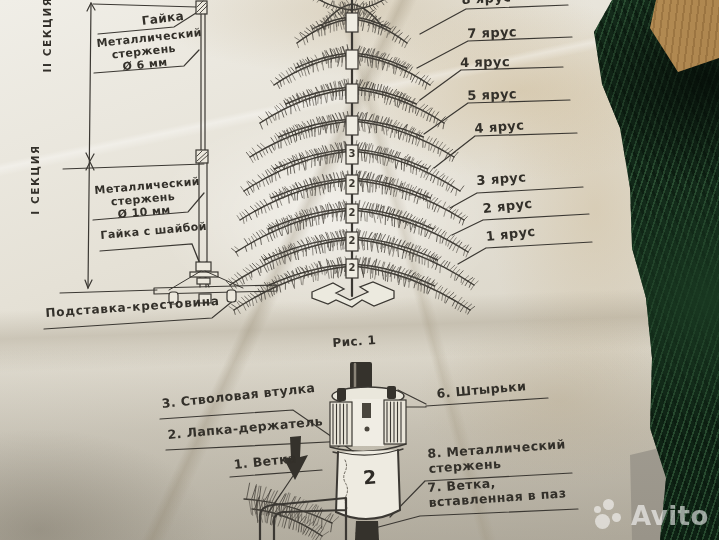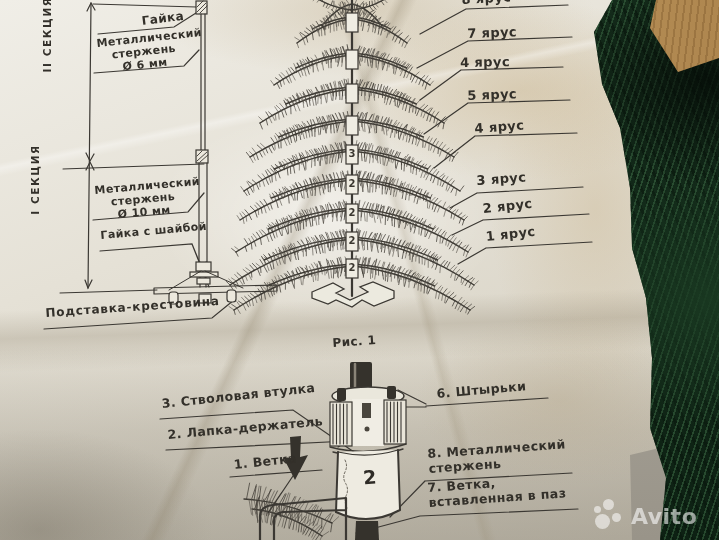--- a/index.html
+++ b/index.html
@@ -50,21 +50,21 @@
   #big2{position:absolute;font-size:19px;font-weight:700;color:#2e2b26;transform:rotate(-5deg);}
   
   #wm{position:absolute;left:592px;top:496px;width:126px;height:40px;display:flex;
       align-items:center;gap:5px;}
   #wm-logo{position:relative;width:34px;height:34px;flex:0 0 auto;}
   #wm-logo i{position:absolute;border-radius:50%;background:rgba(255,255,255,.55);display:block;}
   #wm-logo .c1{width:7px;height:7px;left:2px;top:7px;}
   #wm-logo .c2{width:11px;height:11px;left:11px;top:0px;}
   #wm-logo .c3{width:15px;height:15px;left:3px;top:15px;}
   #wm-logo .c4{width:9px;height:9px;left:20px;top:14px;}
-  #wm-text{font-size:22px;font-weight:700;color:rgba(255,255,255,.58);letter-spacing:.5px;}
+  #wm-text{font-size:26px;font-weight:700;color:rgba(255,255,255,.58);letter-spacing:.5px;}
 </style>
 </head>
 <body>
 
 <div id="stage">
 
   <div class="shade" id="sh-top"></div>
   <div class="shade" id="sh-mid"></div>
   <div class="shade" id="sh-bot"></div>
   <div class="shade" id="sh-crease"></div>

